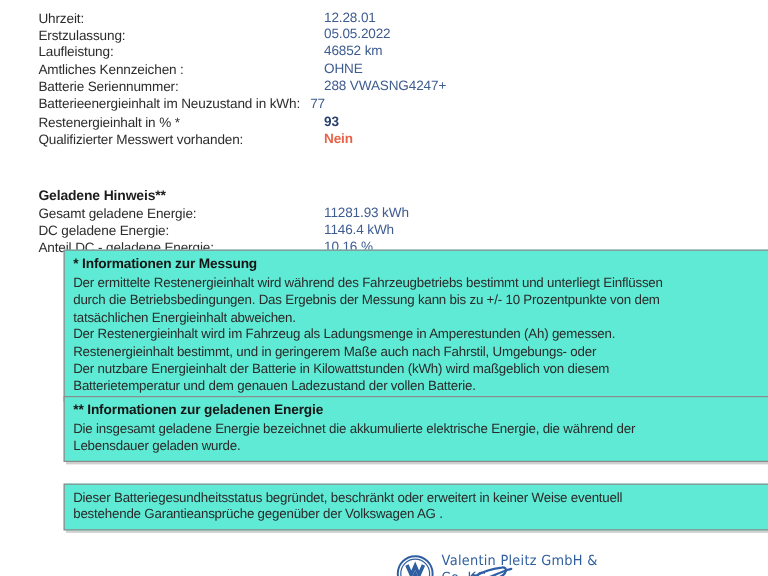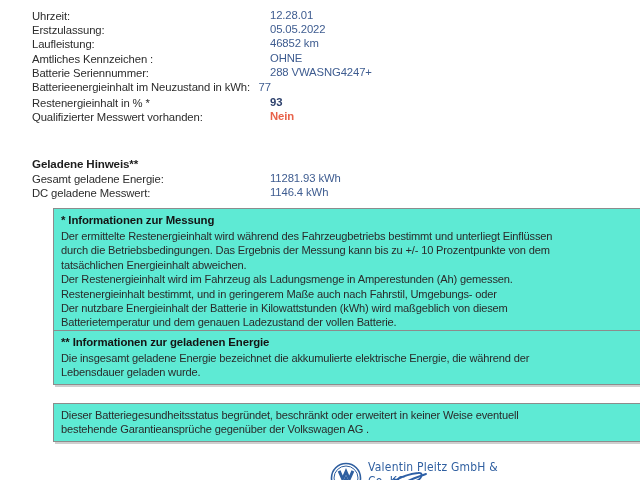--- a/index.html
+++ b/index.html
@@ -201,22 +201,26 @@
     </div>
   </div>
 
   <div class="kv-block" id="kv-charged">
     <div class="section-head">Geladene Hinweis**</div>
     <div class="kv-row">
       <span class="kv-label">Gesamt geladene Energie:</span>
       <span class="kv-value">11281.93 kWh</span>
     </div>
     <div class="kv-row">
-      <span class="kv-label">DC geladene Messwert:</span>
+      <span class="kv-label">DC geladene Energie:</span>
       <span class="kv-value">1146.4 kWh</span>
+    </div>
+    <div class="kv-row">
+      <span class="kv-label">Anteil DC - geladene Energie:</span>
+      <span class="kv-value">10.16 %</span>
     </div>
   </div>
 
   <div class="infobox" id="box-messung">
     <div class="box-title">* Informationen zur Messung</div>
     <div class="box-line">Der ermittelte Restenergieinhalt wird während des Fahrzeugbetriebs bestimmt und unterliegt Einflüssen</div>
     <div class="box-line">durch die Betriebsbedingungen. Das Ergebnis der Messung kann bis zu +/- 10  Prozentpunkte von dem</div>
     <div class="box-line">tatsächlichen Energieinhalt abweichen.</div>
     <div class="box-line">Der Restenergieinhalt wird im Fahrzeug als Ladungsmenge in Amperestunden (Ah) gemessen.</div>
     <div class="box-line">Restenergieinhalt bestimmt, und in geringerem Maße auch nach Fahrstil, Umgebungs- oder</div>

